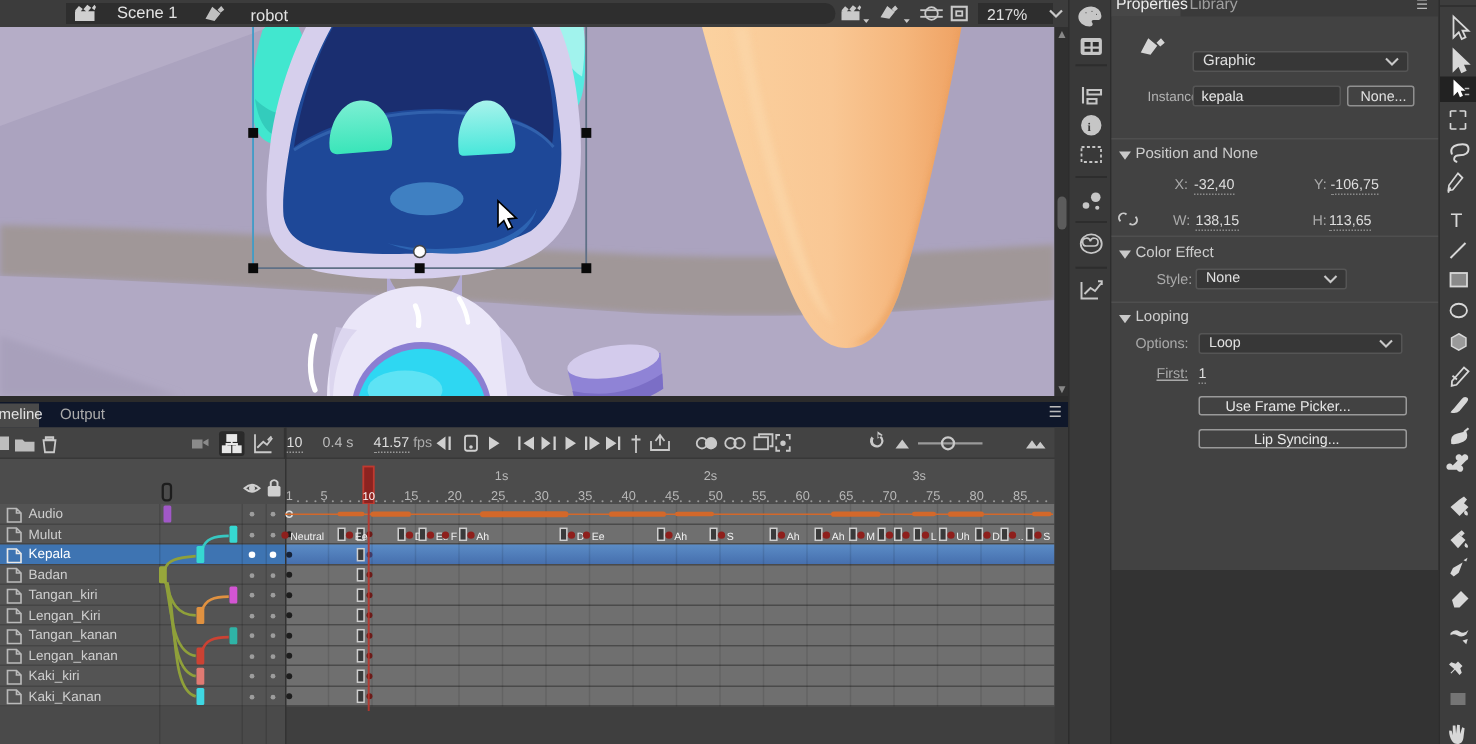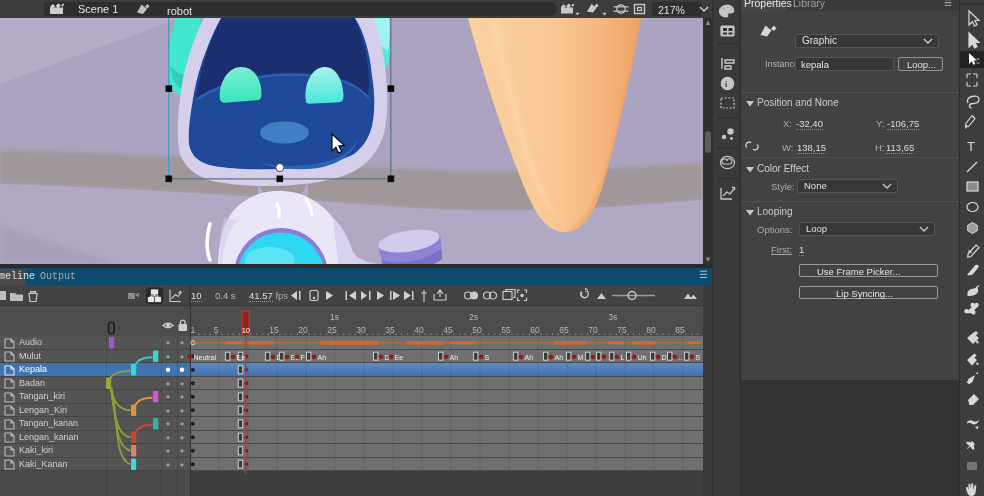--- a/index.html
+++ b/index.html
@@ -123,21 +123,21 @@
 </div>
 
 <div class="abs" style="left:703px;top:18px;width:9px;height:246px;background:#303030;">
  <div class="abs" style="left:1.5px;top:113px;width:6px;height:22px;background:#5c5c5c;border-radius:3px;"></div>
  <div class="txt" style="left:1px;top:0px;font-size:8px;color:#888;">▲</div>
  <div class="txt" style="left:1px;top:237px;font-size:8px;color:#888;">▼</div>
 </div>
 <div class="abs" id="strip" style="left:0;top:264px;width:712px;height:4px;background:#2b2b2b;"></div>
 
 <div class="abs" id="timeline" style="left:0;top:268px;width:712px;height:228px;background:#434343;overflow:hidden;">
-<div class="abs" style="left:0;top:0;width:712px;height:17px;background:#0c4a6e;font-family:Liberation Mono, monospace;">
+<div class="abs" style="left:0;top:0;width:712px;height:17px;background:#0f172a;">
 <div class="abs" style="left:0;top:1px;width:26px;height:16px;background:#4a4a4a;"></div>
 <div class="txt" style="left:-1px;top:3px;font-size:10px;color:#e2e2e2;">meline</div>
 <div class="txt" style="left:40px;top:3px;font-size:10px;color:#ababab;">Output</div>
 <div class="txt" style="left:699px;top:1px;font-size:10px;color:#bbb;">☰</div>
 </div>
 <div class="abs" style="left:0;top:17px;width:712px;height:21px;background:#434343;border-bottom:1px solid #383838;"></div>
 <svg class="abs" style="left:0;top:17px;" width="712" height="21">
 <g fill="#bdbdbd">
  <path d="M-3,6 l9,0 0,9 -9,0 z"></path>
  <path d="M10,8 l5,0 1.5,1.5 6.5,0 0,6.5 -13,0 z"></path>
@@ -603,21 +603,21 @@
 </svg>
 <div class="abs" style="left:54px;top:34px;width:144px;height:13.5px;background:#373737;border:1px solid #555;border-radius:2px;"></div>
 <div class="txt" style="left:61px;top:35px;font-size:10px;color:#e0e0e0;">Graphic</div>
 <svg class="abs" style="left:182px;top:38px;" width="12" height="7">
         <path d="M1,1 l4,4 4,-4" stroke="#c9c9c9" stroke-width="1.4" fill="none"></path>
       </svg>
 <div class="txt" style="left:24px;top:59px;font-size:9px;color:#b3b3b3;text-align:center;">Instance of:</div>
 <div class="abs" style="left:54px;top:57px;width:99px;height:13.5px;background:#373737;border:1px solid #555;border-radius:2px;"></div>
 <div class="txt" style="left:60px;top:58.5px;font-size:9.5px;color:#e8e8e8;">kepala</div>
 <div class="abs" style="left:157px;top:57px;width:45px;height:13.5px;background:none;border:1px solid #909090;border-radius:2px;"></div>
-<div class="txt" style="left:166px;top:58.5px;font-size:9.5px;color:#e0e0e0;">Loop...</div>
+<div class="txt" style="left:166px;top:58.5px;font-size:9.5px;color:#e0e0e0;">None...</div>
 <div class="abs" style="left:0px;top:92px;width:218px;height:1px;background:#4f4f4f;"></div>
 <svg class="abs" style="left:5px;top:100px;" width="9" height="7">
         <path d="M0,1 l8,0 -4,5.5 z" fill="#c9c9c9"></path>
       </svg>
 <div class="txt" style="left:16px;top:97px;font-size:10px;color:#cdcdcd;">Position and None</div>
 <div class="txt" style="left:42px;top:118px;font-size:9.5px;color:#a9a9a9;">X:</div>
 <div class="txt" style="left:55px;top:118px;font-size:9.5px;color:#dedede;border-bottom:1px dotted #8a8a8a;">-32,40</div>
 <div class="txt" style="left:135px;top:118px;font-size:9.5px;color:#a9a9a9;">Y:</div>
 <div class="txt" style="left:146px;top:118px;font-size:9.5px;color:#dedede;border-bottom:1px dotted #8a8a8a;">-106,75</div>
 <svg class="abs" style="left:3px;top:140px;" width="16" height="12">

